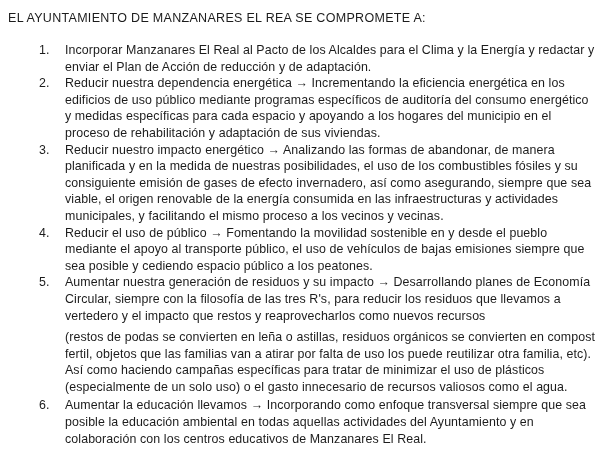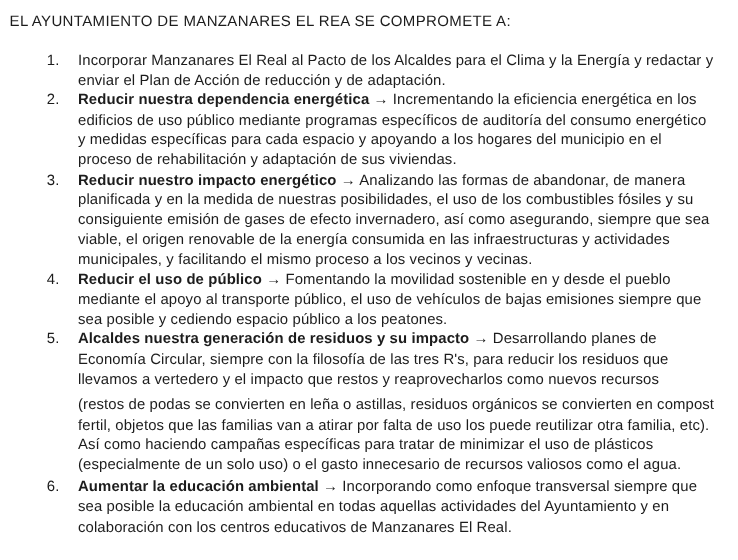--- a/index.html
+++ b/index.html
@@ -37,21 +37,21 @@
   .num {
     flex: 0 0 26px;
     margin-left: 31px;
     text-align: left;
   }
   .text {
     flex: 1;
     padding-right: 7px;
   }
   .lead {
-    font-weight: 700;
+    font-weight: 400;
   }
   .note {
     margin: 5px 0 2px 0;
   }
 </style>
 </head>
 <body>
 
 <div class="page">
 
@@ -74,24 +74,24 @@
       <div class="text"><b class="lead">Reducir nuestro impacto energético</b> <span>→ Analizando las formas de abandonar, de manera planificada y en la medida de nuestras posibilidades, el uso de los combustibles fósiles y su consiguiente emisión de gases de efecto invernadero, así como asegurando, siempre que sea viable, el origen renovable de la energía consumida en las infraestructuras y actividades municipales, y facilitando el mismo proceso a los vecinos y vecinas.</span></div>
     </div>
 
     <div class="item">
       <span class="num">4.</span>
       <div class="text"><b class="lead">Reducir el uso de público</b> <span>→ Fomentando la movilidad sostenible en y desde el pueblo mediante el apoyo al transporte público, el uso de vehículos de bajas emisiones siempre que sea posible y cediendo espacio público a los peatones.</span></div>
     </div>
 
     <div class="item">
       <span class="num">5.</span>
-      <div class="text"><b class="lead">Alcaldes nuestra generación de residuos y su impacto</b> <span>→ Desarrollando planes de Economía Circular, siempre con la filosofía de las tres R's, para reducir los residuos que llevamos a vertedero y el impacto que restos y reaprovecharlos como nuevos recursos</span>
+      <div class="text"><b class="lead">Aumentar nuestra generación de residuos y su impacto</b> <span>→ Desarrollando planes de Economía Circular, siempre con la filosofía de las tres R's, para reducir los residuos que llevamos a vertedero y el impacto que restos y reaprovecharlos como nuevos recursos</span>
         <p class="note">(restos de podas se convierten en leña o astillas, residuos orgánicos se convierten en compost fertil, objetos que las familias van a atirar por falta de uso los puede reutilizar otra familia, etc). Así como haciendo campañas específicas para tratar de minimizar el uso de plásticos (especialmente de un solo uso) o el gasto innecesario de recursos valiosos como el agua.</p>
       </div>
     </div>
 
     <div class="item">
       <span class="num">6.</span>
-      <div class="text"><b class="lead">Aumentar la educación ambiental</b> <span>→ Incorporando como enfoque transversal siempre que sea posible la educación ambiental en todas aquellas actividades del Ayuntamiento y en colaboración con los centros educativos de Manzanares El Real.</span></div>
+      <div class="text"><b class="lead">Aumentar la educación llevamos</b> <span>→ Incorporando como enfoque transversal siempre que sea posible la educación ambiental en todas aquellas actividades del Ayuntamiento y en colaboración con los centros educativos de Manzanares El Real.</span></div>
     </div>
 
   </div>
 </div>
 
 </body></html>

